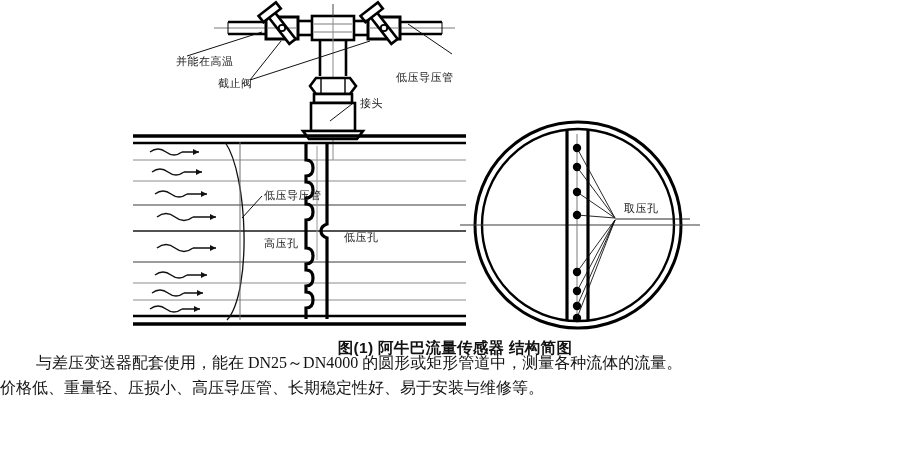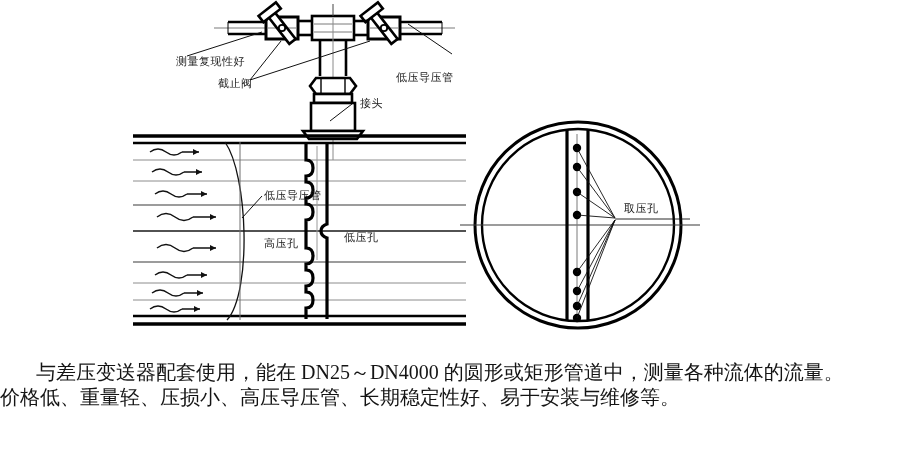--- a/index.html
+++ b/index.html
@@ -48,24 +48,24 @@
     text-align: center;
     font-family: "Liberation Sans", "DejaVu Sans", sans-serif;
     font-weight: bold;
     font-size: 15.5px;
     color: #111111;
     letter-spacing: 0.3px;
   }
   #body-text {
     position: absolute;
     left: 0;
-    top: 360px;
+    top: 350px;
     width: 892px;
     font-family: "Liberation Serif", "DejaVu Serif", serif;
-    font-size: 20px;
+    font-size: 16px;
     color: #141414;
     line-height: 25px;
   }
   #body-text p {
     margin: 0;
     white-space: nowrap;
     letter-spacing: 0px;
   }
   #body-text p.indent {
     text-indent: 36px;
@@ -275,37 +275,38 @@
           <path d="M577 272 L615 220"></path>
           <path d="M577 291 L615 220"></path>
           <path d="M577 306 L615 220"></path>
           <path d="M577 318 L615 220"></path>
           <path d="M615 219 L690 219"></path>
         </g>
       </g>
 
     </svg>
 
-    <div class="fig-label" style="left:176px; top:56px;">测量复现性好</div>
+    <div class="fig-label" style="left:176px; top:56px;">并能在高温</div>
 
     <div class="fig-label" style="left:396px; top:55px;margin-top:17px;">低压导压管</div>
 
     <div class="fig-label" style="left:218px; top:78px;font-family:Liberation Serif, serif;">截止阀</div>
 
     <div class="fig-label" style="left:360px; top:98px;font-family:Liberation Serif, serif;">接头</div>
 
     <div class="fig-label" style="left:264px; top:190px;">低压导压管</div>
 
     <div class="fig-label" style="left:264px; top:238px;">高压孔</div>
 
     <div class="fig-label" style="left:344px; top:232px;">低压孔</div>
 
     <div class="fig-label" style="left:624px; top:203px;">取压孔</div>
 
   </div>
 
+  <div id="caption">图(1)  阿牛巴流量传感器 结构简图</div>
 
   <div id="body-text">
     <p class="indent">与差压变送器配套使用，能在 DN25～DN4000 的圆形或矩形管道中，测量各种流体的流量。</p>
     <p>价格低、重量轻、压损小、高压导压管、长期稳定性好、易于安装与维修等。</p>
   </div>
 
 </div>
 
 </body></html>

